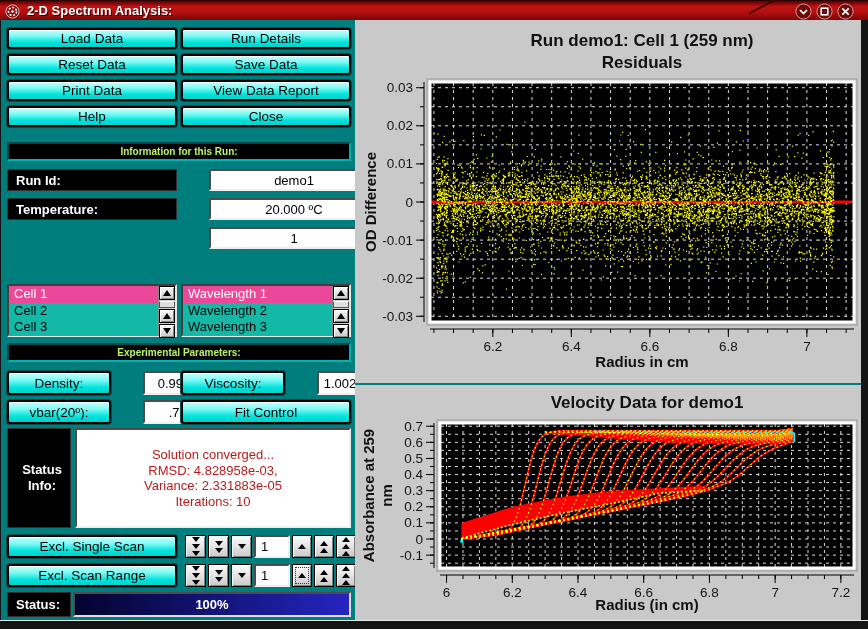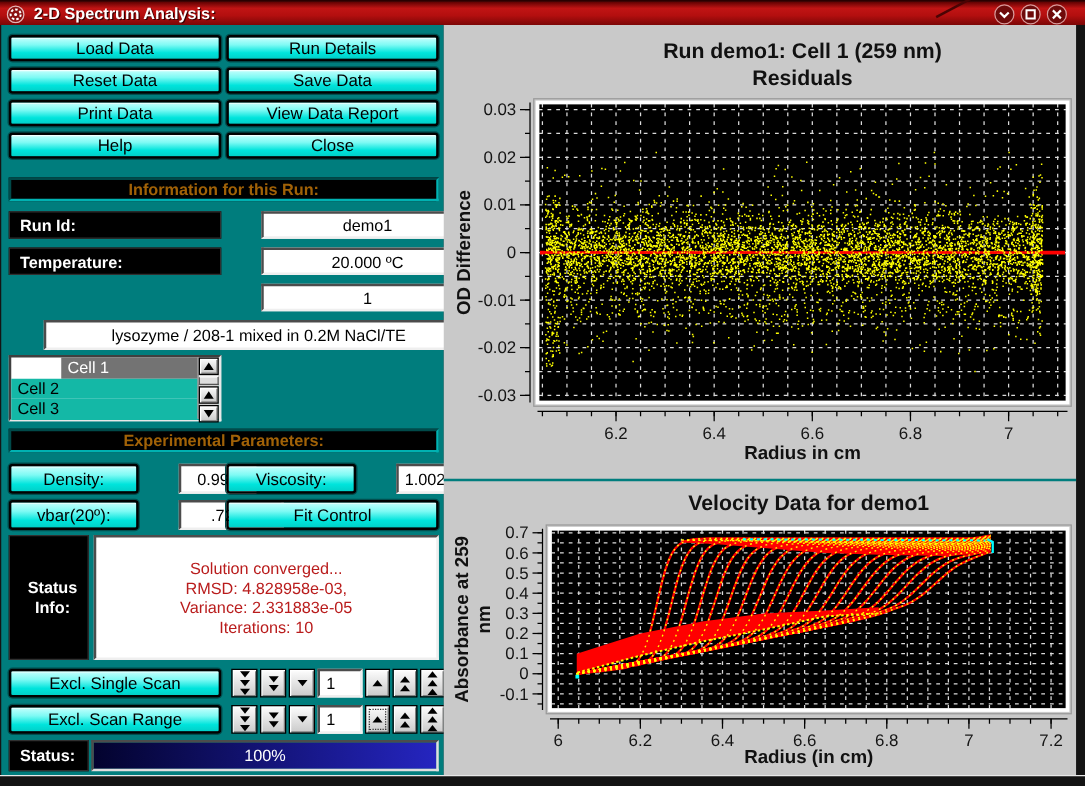--- a/index.html
+++ b/index.html
@@ -44,41 +44,41 @@
     color:#000;font-size:13.5px;text-align:right;
     display:flex;align-items:center;justify-content:center;cursor:default;
   }
   
   .blk{
     position:absolute;box-sizing:border-box;background:#000;color:#fff;
     font-size:13px;font-weight:bold;border:1px solid #303030;
     display:flex;align-items:center;padding-left:8px;
   }
   .hdr{
-    position:absolute;box-sizing:border-box;background:#000;color:#a16207;
-    font-size:13px;font-weight:bold;display:flex;align-items:center;justify-content:center;
+    position:absolute;box-sizing:border-box;background:#000;color:#bef264;
+    font-size:10px;font-weight:bold;display:flex;align-items:center;justify-content:center;
     border-top:2px solid #004a4a;border-left:2px solid #004a4a;
     border-bottom:2px solid #00b2b2;border-right:2px solid #00b2b2;
   }
   
   .wfield{
     position:absolute;box-sizing:border-box;background:#fff;color:#000;font-size:13px;
     border-top:2px solid #4c4c4c;border-left:2px solid #4c4c4c;
     border-bottom:2px solid #efefef;border-right:2px solid #efefef;
     display:flex;align-items:center;justify-content:center;margin-left:28px;
   }
   
   .list{
     position:absolute;box-sizing:border-box;background:#fff;
     border-top:2px solid #3f3f3f;border-left:2px solid #3f3f3f;
     border-bottom:2px solid #e8e8e8;border-right:2px solid #e8e8e8;
     font-size:13px;
   }
   .list .row{height:16.5px;line-height:16.5px;padding-left:5px;color:#000;background:#14b8a6;white-space:nowrap;overflow:hidden;}
-  .list .row.sel{background:#737373;color:#fff;margin-left:40px;}
+  .list .row.sel{background:#ec4899;color:#fff;}
   .sb{position:absolute;right:0;top:0;width:17px;height:100%;background:#cfcfcf;border-left:1px solid #888;box-sizing:border-box;}
   .sb .sbb{
     box-sizing:border-box;width:100%;height:14px;background:linear-gradient(180deg,#fbfbfb,#c8c8c8);
     border:1px solid #000;box-shadow:inset 1px 1px 0 #fff,inset -1px -1px 0 #8a8a8a;
     display:flex;align-items:center;justify-content:center;margin-bottom:1px;
   }
   .sb .thumb{
     box-sizing:border-box;width:100%;height:7px;background:#dedede;
     border:1px solid #555;border-top:1px solid #fff;margin-bottom:1px;
   }
@@ -108,21 +108,21 @@
     border-top:2px solid #4c4c4c;border-left:2px solid #4c4c4c;
     border-bottom:2px solid #efefef;border-right:2px solid #efefef;
     display:flex;flex-direction:column;align-items:center;justify-content:center;
     text-align:center;line-height:15.5px;
   }
   #progressbar{
     position:absolute;box-sizing:border-box;
     background:linear-gradient(90deg,#03032e 0%,#15157e 55%,#2525c0 100%);
     border-top:2px solid #4c4c4c;border-left:2px solid #4c4c4c;
     border-bottom:2px solid #dfdfdf;border-right:2px solid #dfdfdf;
-    color:#fff;font-size:13px;font-weight:normal;
+    color:#fff;font-size:13px;font-weight:bold;
     display:flex;align-items:center;justify-content:center;
   }
   svg text{font-family:"Liberation Sans","DejaVu Sans",sans-serif;}
 </style>
 </head>
 <body>
 
 <div id="titlebar">
   <div class="slash"></div>
   <svg style="position:absolute;left:5px;top:3px" width="15" height="15" viewBox="0 0 15 15">
@@ -157,40 +157,56 @@
   <div class="cbtn" style="left:180px;top:86px;width:170px;height:21px">Close</div>
 
   <div class="hdr" style="left:6px;top:122px;width:344px;height:19px">Information for this Run:</div>
 
   <div class="blk" style="left:6px;top:149px;width:170px;height:22px">Run Id:</div>
   <div class="wfield" style="left:180px;top:149px;width:170px;height:22px">demo1</div>
   <div class="blk" style="left:6px;top:178px;width:170px;height:22px">Temperature:</div>
   <div class="wfield" style="left:180px;top:178px;width:170px;height:22px">20.000 ºC</div>
   <div class="wfield" style="left:180px;top:207px;width:170px;height:22px">1</div>
 
-  <div class="wfield" style="left:6px;top:236px;width:344px;height:24px">lysozyme / 208-1 mixed in 0.2M NaCl/TE</div>
 
   <div class="list" style="left:6px;top:264px;width:170px;height:53px">
     <div class="row sel">Cell 1</div>
     <div class="row">Cell 2</div>
     <div class="row">Cell 3</div>
     <div class="sb">
       <div class="sbb">
           <i class="t2 u"></i>
         </div>
       <div class="thumb"></div>
       <div class="sbb">
           <i class="t2 u"></i>
         </div>
       <div class="sbb">
           <i class="t2 d"></i>
         </div>
     </div>
   </div>
 
+  <div class="list" style="left:180px;top:264px;width:170px;height:53px">
+    <div class="row sel">Wavelength 1</div>
+    <div class="row">Wavelength 2</div>
+    <div class="row">Wavelength 3</div>
+    <div class="sb">
+      <div class="sbb">
+          <i class="t2 u"></i>
+        </div>
+      <div class="thumb"></div>
+      <div class="sbb">
+          <i class="t2 u"></i>
+        </div>
+      <div class="sbb">
+          <i class="t2 d"></i>
+        </div>
+    </div>
+  </div>
 
   <div class="hdr" style="left:6px;top:323px;width:344px;height:19px">Experimental Parameters:</div>
 
   <div class="cbtn" style="left:6px;top:351px;width:104px;height:24px">Density:</div>
   <div class="wfield" style="left:114px;top:351px;width:62px;height:24px">0.998</div>
   <div class="cbtn" style="left:180px;top:351px;width:104px;height:24px">Viscosity:</div>
   <div class="wfield" style="left:288px;top:351px;width:46px;height:24px">1.002</div>
   <div class="cbtn" style="left:6px;top:380px;width:104px;height:24px">vbar(20º):</div>
   <div class="wfield" style="left:114px;top:380px;width:84px;height:24px">.7200</div>
   <div class="cbtn" style="left:180px;top:380px;width:170px;height:24px">Fit Control</div>

